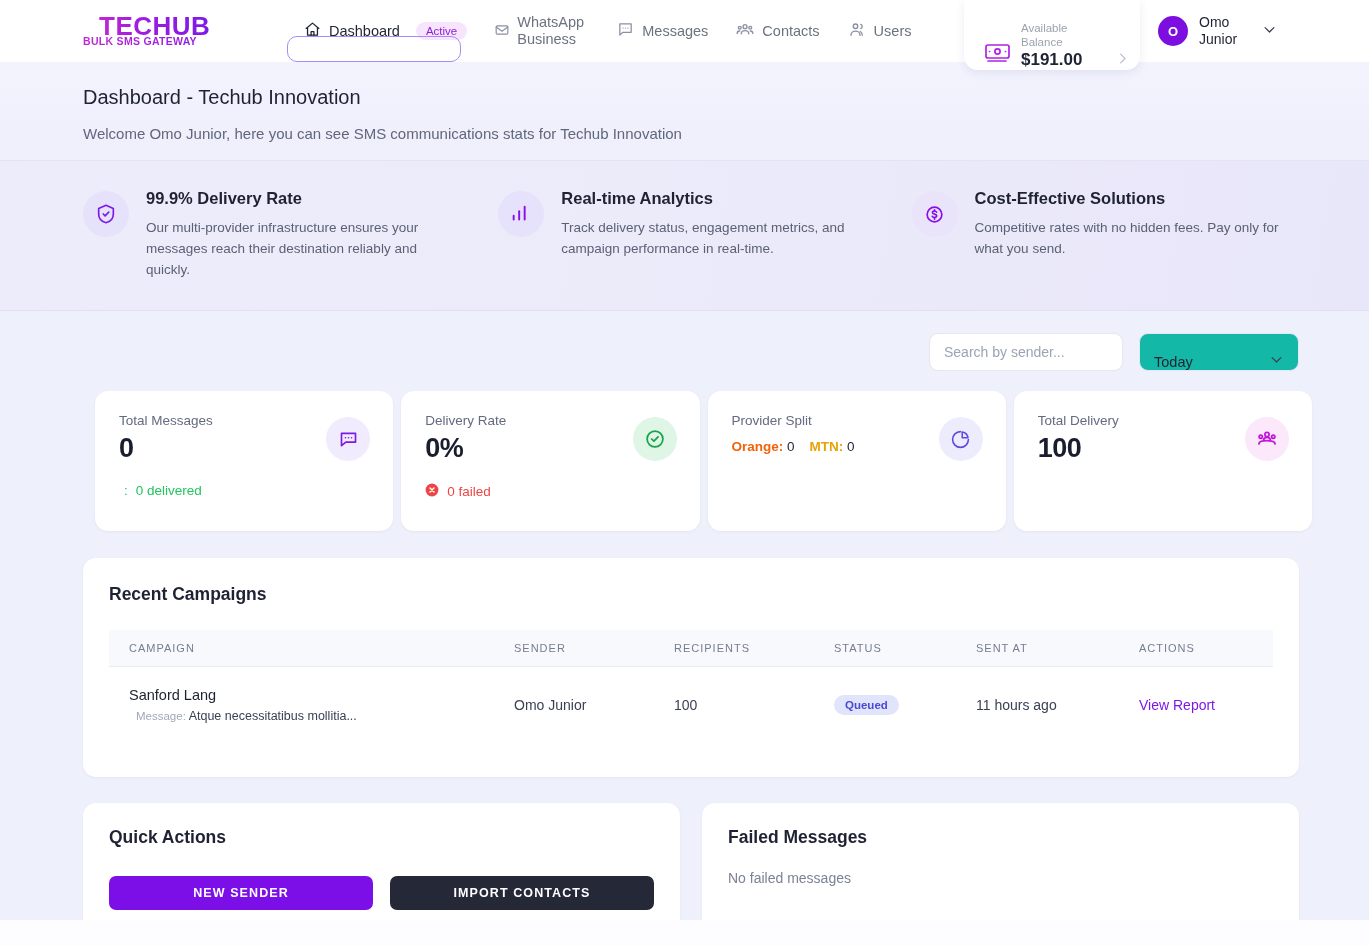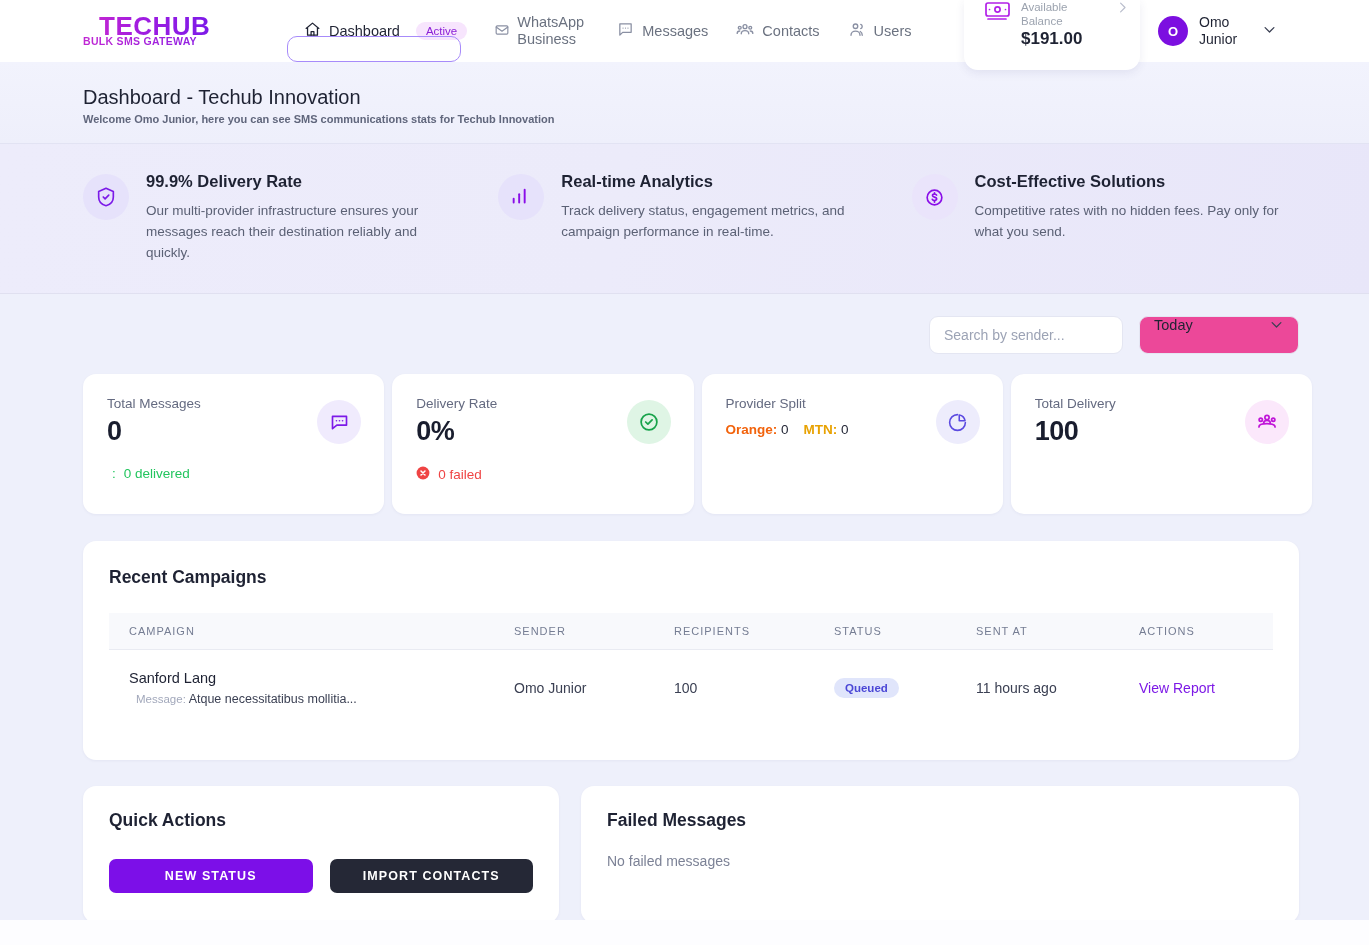--- a/index.html
+++ b/index.html
@@ -56,21 +56,21 @@
     border: 1.5px solid #a78bfa; border-radius: 10px;
     z-index: 40;
     background: transparent;
   }
 
   .balance-card {
     position: absolute; left: 964px; top: 0;
     width: 176px; height: 70px;
     background: #ffffff; border-radius: 0 0 14px 14px;
     box-shadow: 0 3px 10px rgba(60,50,120,0.09);
-    display: flex; align-items: flex-start; padding: 0 10px 0 20px; gap: 9px;
+    display: flex; align-items: flex-end; padding: 0 10px 0 20px; gap: 9px;
     cursor: pointer;
   }
   .bal-texts { flex: 1; }
   .bal-label { font-size: 11.5px; color: #9ca3af; line-height: 1.22; max-width: 62px; }
   .bal-amount { font-size: 17px; font-weight: bold; color: #1f2333; margin-top: 1px; }
 
   .user-pill {
     position: absolute; left: 1152px; top: 6px;
     height: 50px; display: flex; align-items: center; gap: 11px;
     padding: 0 10px 0 6px; border-radius: 12px; cursor: pointer;
@@ -93,21 +93,21 @@
     position: absolute; top: 920px; left: 0; width: 1369px; height: 25px;
     background: #fdfdff;
   }
 
   .page-head {
     padding: 24px 0 18px 83px;
     background: linear-gradient(180deg,#f2f3fd 0%, #eeeffb 100%);
     border-bottom: 1px solid #e2e3f3;
   }
   .page-title { font-size: 20px; font-weight: normal; color: #1e2233; }
-  .page-sub { font-size: 11px; color: #60667c; margin-top: 4px; font-weight: bold; }
+  .page-sub { font-size: 15px; color: #60667c; margin-top: 16px; }
 
   
   .features {
     display: flex; align-items: flex-start;
     padding: 28px 60px 30px 83px;
     background: linear-gradient(100deg, #edecfb 0%, #ecebfa 45%, #e8e6f9 100%);
     border-bottom: 1px solid #e0e0f0;
     gap: 0;
   }
   .feature { display: flex; gap: 17px; }
@@ -134,29 +134,29 @@
   }
   .search-box {
     width: 194px; height: 38px; background: #fff;
     border: 1px solid #e4e6f2; border-radius: 9px;
     font-size: 14px; color: #1f2333; padding: 0 14px;
     font-family: "Liberation Sans", sans-serif;
     outline: none;
   }
   .search-box::placeholder { color: #9ca3b5; }
   .select-box {
-    width: 160px; height: 38px; background: #ec4899;
+    width: 160px; height: 38px; background: #14b8a6;
     border: 1px solid #e4e6f2; border-radius: 9px;
-    display: flex; align-items: flex-start; justify-content: space-between;
+    display: flex; align-items: flex-end; justify-content: space-between;
     padding: 0 14px; font-size: 14.5px; color: #1f2333; cursor: pointer;
   }
 
   
   .stats {
-    display: flex; gap: 8px; padding: 20px 57px 0 83px;
+    display: flex; gap: 8px; padding: 20px 57px 0 83px; margin-left: 12px;
   }
   .stat {
     flex: 1; height: 140px; background: #fff; border-radius: 13px;
     box-shadow: 0 1px 3px rgba(40,40,90,0.05);
     padding: 22px 22px 0 24px; position: relative;
   }
   .stat-label { font-size: 13.5px; color: #646a80; }
   .stat-value { font-size: 27px; font-weight: bold; color: #191d2e; margin-top: 5px; letter-spacing: -0.5px; }
   .stat-ico {
     position: absolute; right: 23px; top: 26px;
@@ -205,21 +205,21 @@
   .col-status { width: 142px; }
   .col-sent { width: 163px; }
 
   
   .bottom-row { display: flex; gap: 22px; padding: 26px 70px 0 83px; }
   .card-half {
     background: #fff; border-radius: 13px;
     box-shadow: 0 1px 3px rgba(40,40,90,0.05);
     padding: 24px 26px 30px 26px;
   }
-  .half-left { width: 476px; }
+  .half-left { width: 597px; }
   .half-right { flex: 1; }
   .qa-btns { display: flex; gap: 17px; margin-top: 28px; }
   .btn {
     height: 34px; border: none; border-radius: 7px;
     font-size: 12.5px; font-weight: bold; letter-spacing: 1.1px;
     color: #fff; cursor: pointer;
     font-family: "Liberation Sans", sans-serif;
     display: flex; align-items: center; justify-content: center;
   }
   .btn-primary { width: 266px; background: #7c0fe8; }
@@ -495,21 +495,21 @@
           </td>
         </tr>
       </tbody>
     </table>
   </div>
 
   <div class="bottom-row">
     <div class="card-half half-left">
       <div class="card-title">Quick Actions</div>
       <div class="qa-btns">
-        <button class="btn btn-primary">NEW STATUS</button>
+        <button class="btn btn-primary">NEW SENDER</button>
         <button class="btn btn-dark">IMPORT CONTACTS</button>
       </div>
     </div>
     <div class="card-half half-right">
       <div class="card-title">Failed Messages</div>
       <div class="empty-text">No failed messages</div>
     </div>
   </div>
 </div>
 

